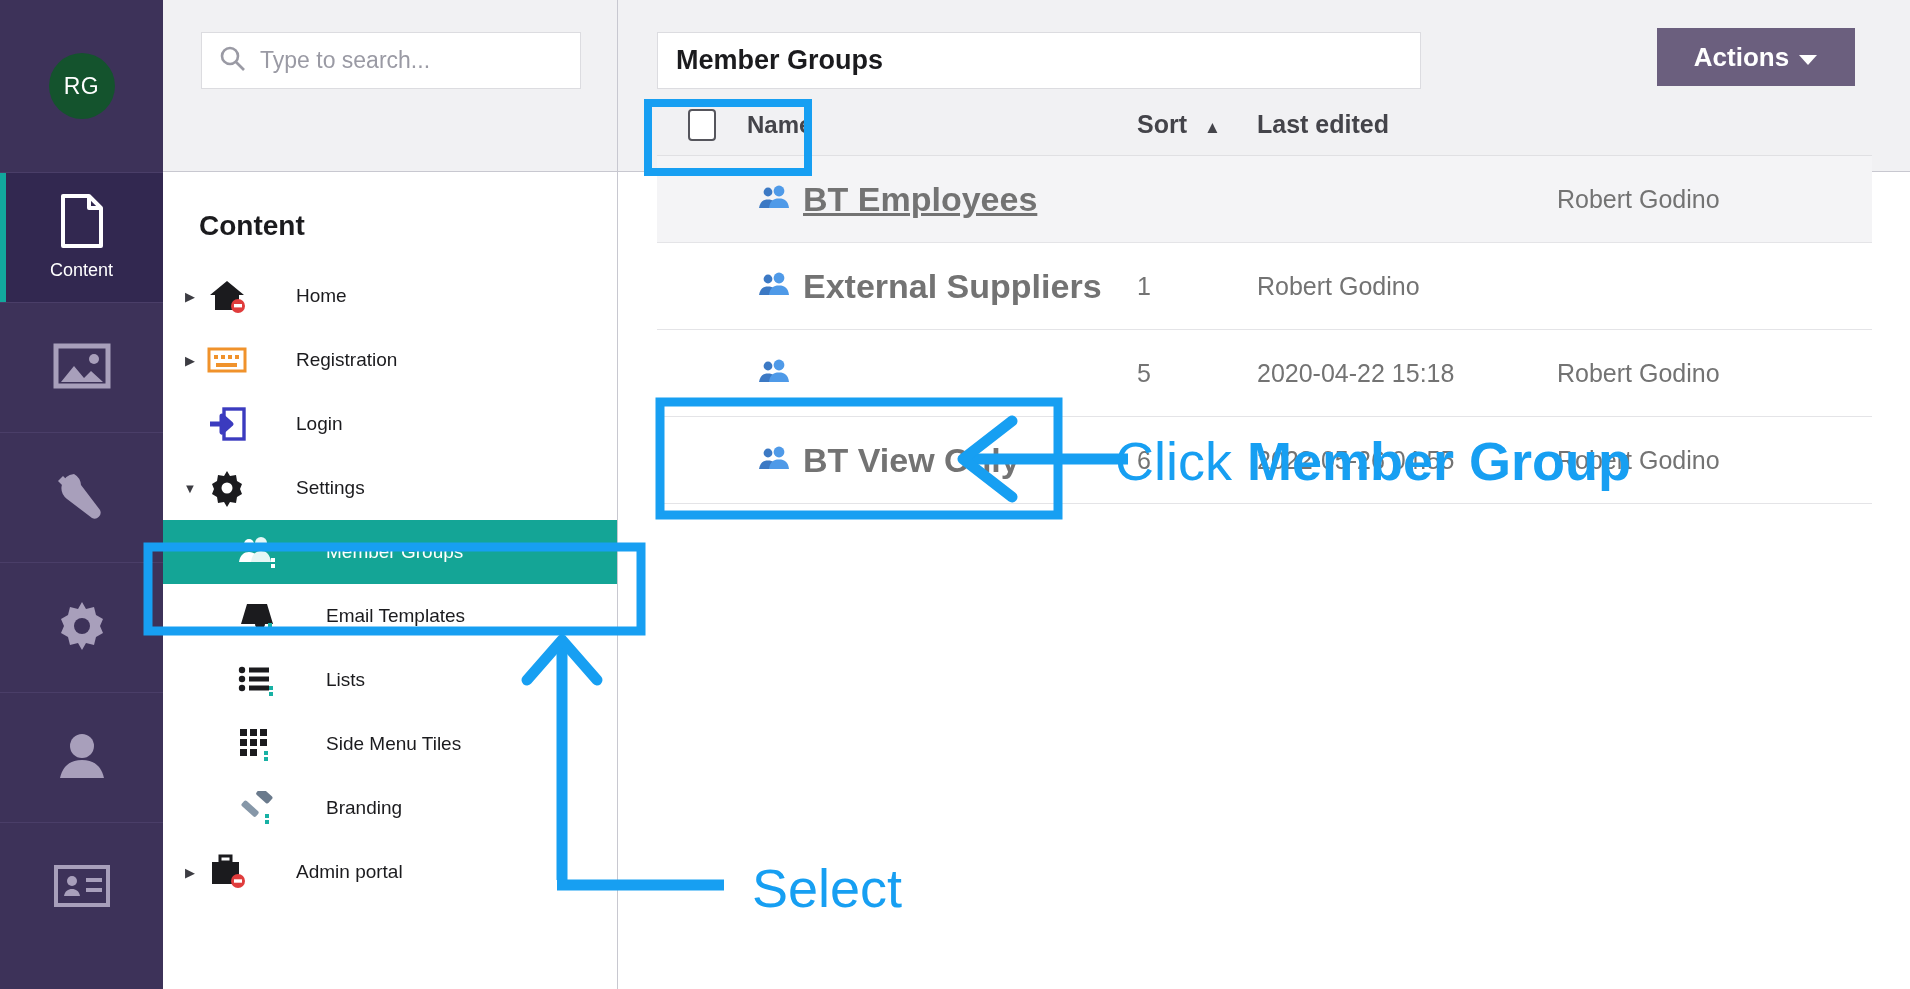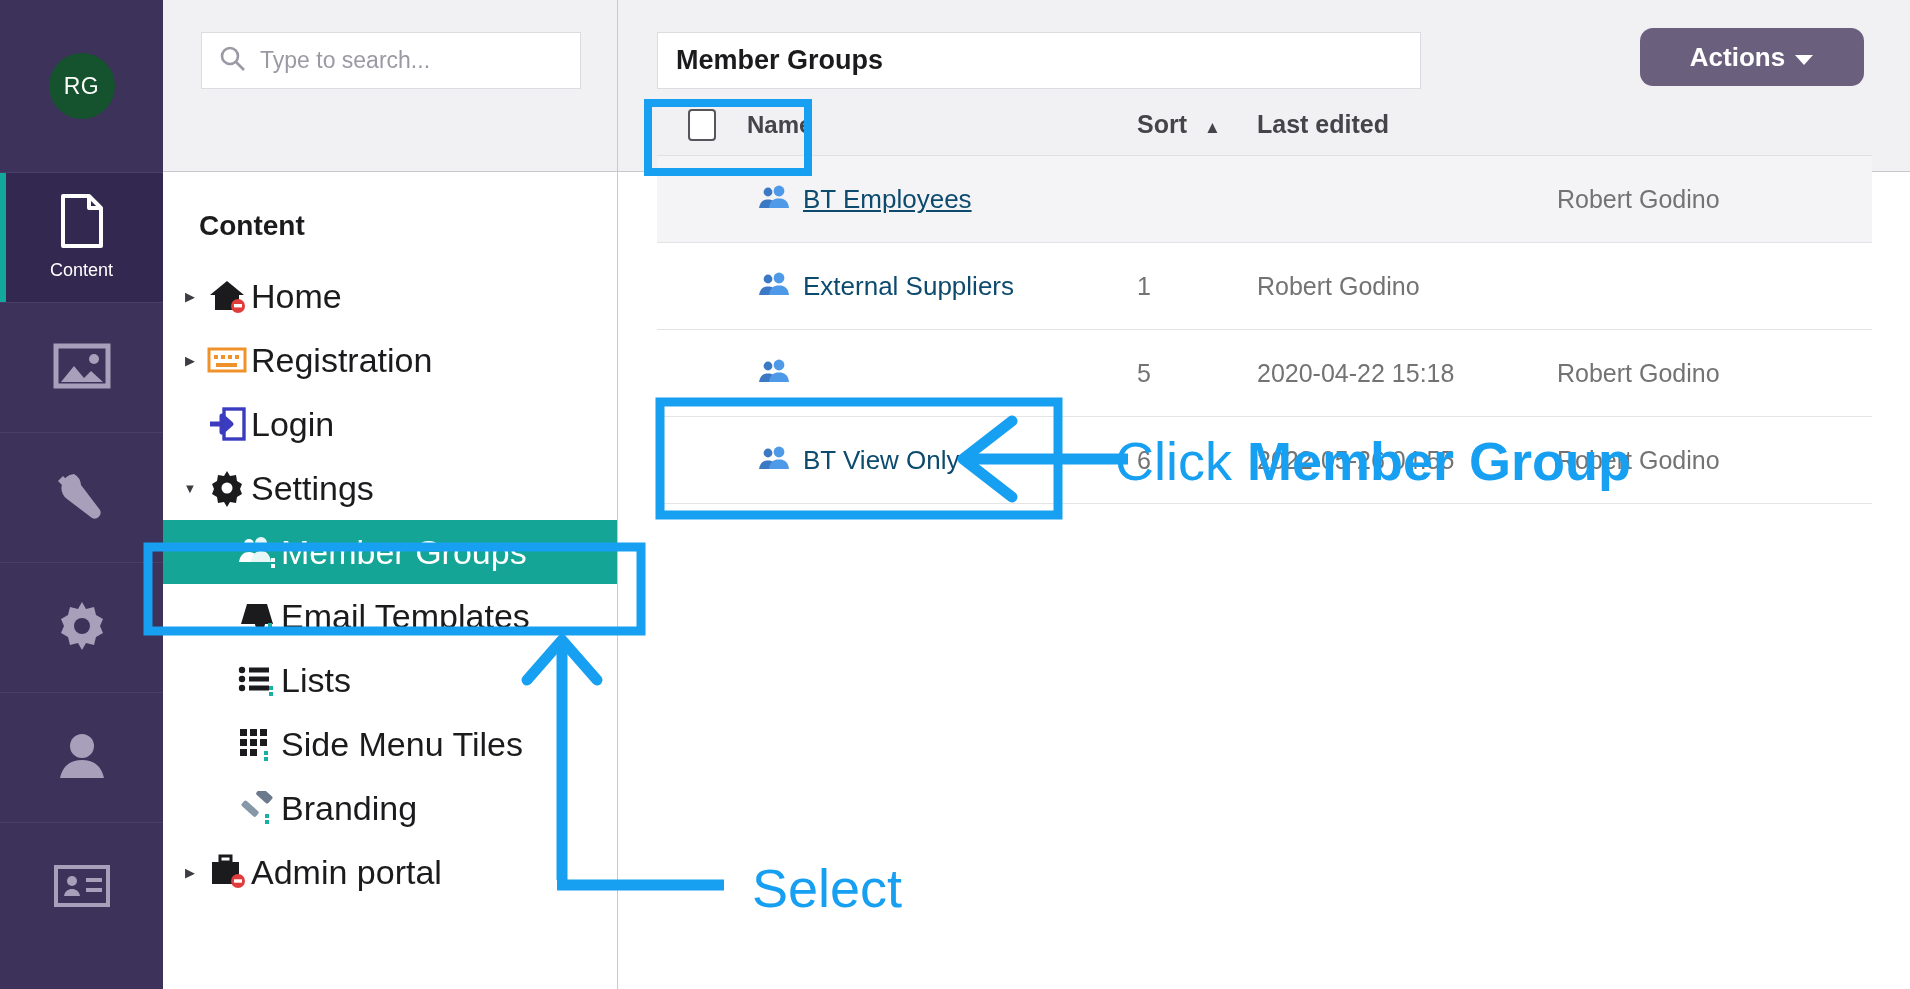--- a/index.html
+++ b/index.html
@@ -81,21 +81,21 @@
   }
   .node {
     display: flex; align-items: center;
     height: 64px; position: relative;
   }
   .node .caret {
     width: 26px; text-align: center;
     color: #3c3c42; font-size: 13px; flex: none;
   }
   .node .nicon { width: 48px; flex: none; display:flex; align-items:center; justify-content:center;}
-  .node .ntext { font-size: 34px; color: #1b1b1e; }
+  .node .ntext { font-size: 19px; color: #1b1b1e; margin-left: 45px; }
   .node.lvl1 { padding-left: 14px; }
   .node.lvl2 { padding-left: 70px; }
   .node.selected { background: #14a596; }
   .node.selected .ntext { color: #ffffff; }
 
   
   .main {
     position: absolute; left: 618px; top: 0;
     width: 1292px; height: 989px;
     background: #ffffff;
@@ -108,24 +108,24 @@
   .title-input {
     position: absolute; left: 39px; top: 32px;
     width: 764px; height: 57px;
     background: #ffffff; border: 1px solid #dcdce0;
     display: flex; align-items: center;
   }
   .title-input span {
     margin-left: 18px; font-size: 27px; font-weight: bold; color: #1b1b1e;
   }
   .actions-btn {
-    position: absolute; right: 46px; top: 28px;
-    width: 224px; height: 58px;
+    position: absolute; right: 55px; top: 28px;
+    width: 198px; height: 58px;
     background: #6b5f7e; color: #ffffff;
-    border-radius: 13px;
+    border-radius: 0;
     display: flex; align-items: center; justify-content: center; gap: 9px;
     font-size: 26px; font-weight: bold;
   }
   .tabs {
     position: absolute; left: 39px; bottom: 0;
     display: flex; align-items: flex-end; gap: 0;
   }
   .tab {
     font-size: 26px; color: #55555c;
     padding: 14px 22px 12px 22px;
@@ -190,21 +190,21 @@
   .c-sort  { width: 120px; flex:none; font-size: 25px; }
   .c-edit  { width: 300px; flex:none; font-size: 25px; }
   .c-by    { flex: 1; font-size: 25px; }
   .thead .c-check { }
   .chk {
     width: 28px; height: 32px; border: 2px solid #55555c; border-radius: 4px;
     background: #fff;
   }
   .sort-asc { margin-left: 10px; font-size: 17px; }
   .g-icon { width: 56px; flex:none; display:flex; align-items:center; justify-content:center;}
-  .g-name { font-size: 26px; font-weight: normal; color:#0c4a6e; }
+  .g-name { font-size: 34px; font-weight: bold; color:#737373; }
   .g-name.link { text-decoration: underline; }
   .trow .c-sort, .trow .c-edit, .trow .c-by { color: #737373; }
 
   
   .anno { position: absolute; pointer-events: none; }
   .anno-text {
     color: #179ff2; font-weight: bold;
     white-space: nowrap;
   }
   .anno-text .light { font-weight: normal; }

